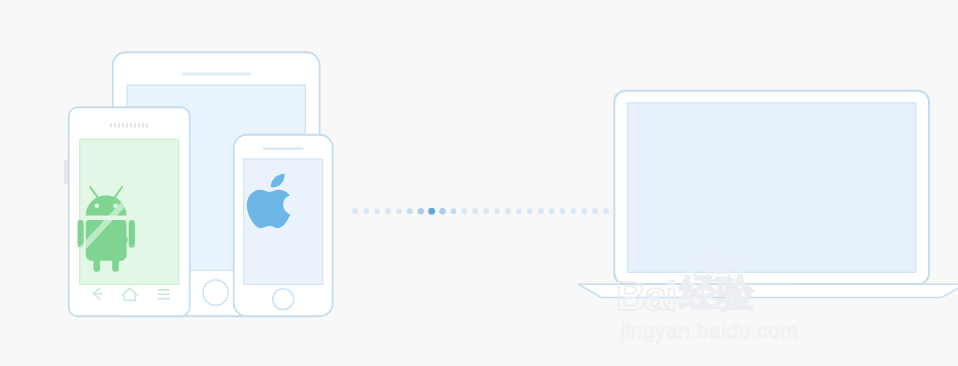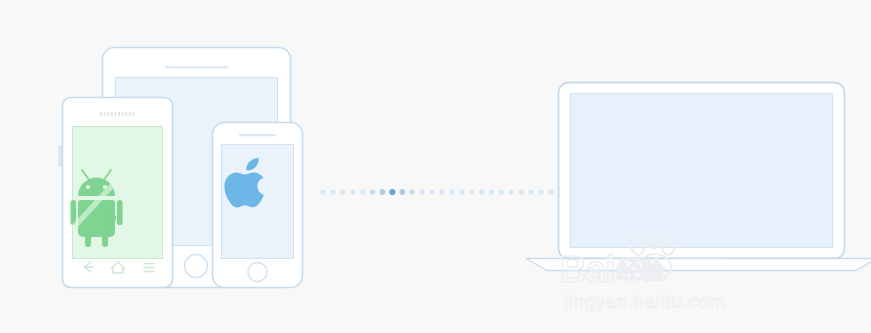--- a/index.html
+++ b/index.html
@@ -46,26 +46,26 @@
   .wm-baidu {
     font-size: 37px;
     font-weight: bold;
     color: transparent;
     -webkit-text-stroke: 1.6px #eceef1;
     letter-spacing: -1px;
     line-height: 1;
     font-family: "Liberation Sans", sans-serif;
   }
   .wm-cn {
-    font-size: 24px;
+    font-size: 34px;
     font-weight: bold;
     color: transparent;
     -webkit-text-stroke: 1.6px #eceef1;
     line-height: 1;
-    font-family: Liberation Serif, serif;
+    font-family: Liberation Mono, monospace;
   }
   .wm-url {
     position: absolute;
     left: 4px;
     top: 56px;
     font-size: 19px;
     color: transparent;
     -webkit-text-stroke: 1.1px #eef0f2;
     letter-spacing: 0.5px;
     font-family: "Liberation Sans", sans-serif;

